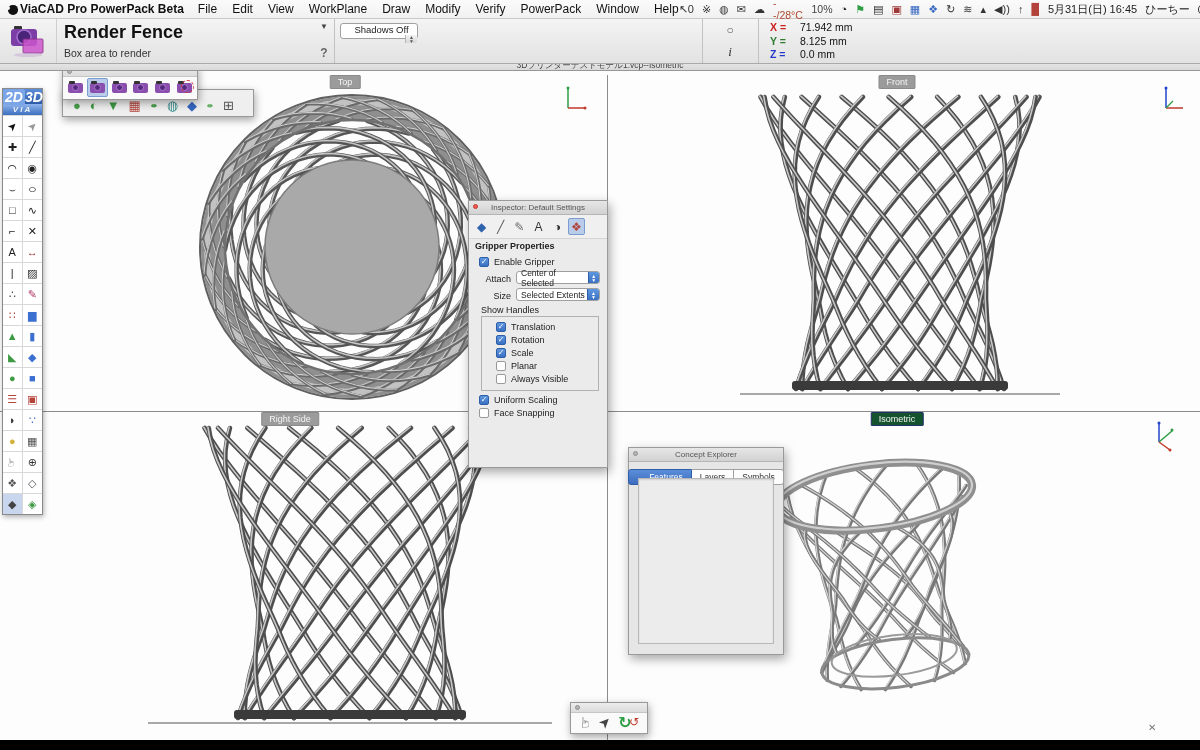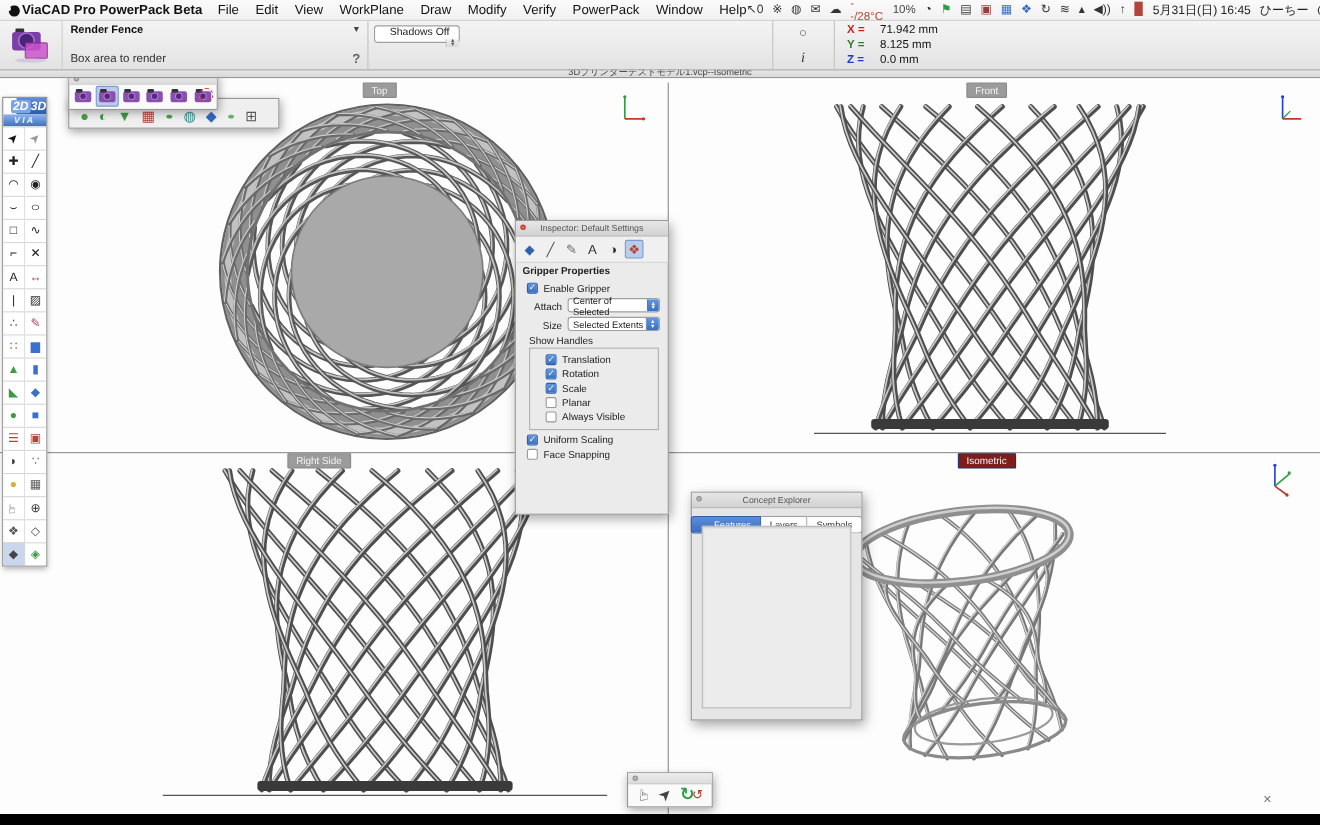--- a/index.html
+++ b/index.html
@@ -22,21 +22,21 @@
   .batt{color:#444;font-size:10.5px;}
   .mb-date,.mb-user{font-size:11px;color:#222;white-space:nowrap;}
   .css-search{width:7px;height:7px;border:1.5px solid #333;border-radius:50%;position:relative;}
   .css-search::after{content:'';position:absolute;left:6px;top:6px;width:4px;height:1.5px;background:#333;transform:rotate(45deg);}
 
   
   .toolbar{position:absolute;left:0;top:19px;width:1200px;height:45px;background:linear-gradient(#f4f4f4,#e2e2e2);
            border-bottom:1px solid #aaa;z-index:60;box-sizing:border-box;}
   .tb-icon-cell{position:absolute;left:0;top:0;width:56px;height:100%;border-right:1px solid #cfcfcf;display:flex;align-items:center;justify-content:center;}
   .tb-msg{position:absolute;left:64px;top:3px;width:250px;height:38px;}
-  .tb-title{font-size:10px;font-weight:bold;color:#111;}
+  .tb-title{font-size:18px;font-weight:bold;color:#111;}
   .tb-hint{position:absolute;left:0;bottom:1px;font-size:10.5px;color:#333;}
   .tb-mini{position:absolute;left:316px;top:3px;width:16px;height:38px;display:flex;flex-direction:column;justify-content:space-between;align-items:center;}
   .tb-collapse{font-size:8px;color:#444;}
   .tb-help{font-size:12px;font-weight:bold;color:#666;}
   .vsep{position:absolute;top:0;width:1px;height:100%;background:#c2c2c2;}
   .dropdown{position:absolute;display:flex;align-items:center;background:#fff;border:1px solid #a0a0a0;border-radius:3px;
             font-size:9.5px;color:#222;box-sizing:border-box;}
   .dd-shadows{left:340px;top:4px;width:78px;height:16px;padding-left:5px;flex-direction:column;}
   .dd-stepper{margin-left:auto;width:11px;align-self:stretch;background:linear-gradient(#f2f2f2,#d8d8d8);border-left:1px solid #b5b5b5;
               display:flex;flex-direction:column;align-items:center;justify-content:center;color:#555;border-radius:0 2px 2px 0;}
@@ -56,28 +56,28 @@
 
   
   .canvas{position:absolute;left:0;top:75px;width:1200px;height:665px;background:#fdfdfd;}
   .vdiv{position:absolute;left:607px;top:75px;width:1px;height:665px;background:#8c8c8c;z-index:5;}
   .hdiv{position:absolute;left:0;top:411px;width:1200px;height:1px;background:#8c8c8c;z-index:5;}
   svg.vp{position:absolute;z-index:1;}
   #vp-top{left:0;top:75px;}  #vp-front{left:608px;top:75px;}
   #vp-right{left:0;top:412px;} #vp-iso{left:608px;top:412px;}
   .vp-label{position:absolute;transform:translateX(-50%);z-index:8;font-size:9px;padding:1px 7px;border-radius:1px;
             background:#9b9b9b;color:#f4f4f4;border:1px solid #8a8a8a;cursor:default;white-space:nowrap;}
-  .vp-label.active{background:#7f1d1d;border-color:#20306b;}
+  .vp-label.active{background:#14532d;border-color:#20306b;}
   .triad{position:absolute;z-index:6;}
 
   
   .left-palette{position:absolute;left:2px;top:88px;width:41px;background:#fff;border:1px solid #8a8a8a;
                 box-shadow:1px 2px 5px rgba(0,0,0,.3);z-index:30;box-sizing:border-box;}
   .lp-head{height:15px;background:linear-gradient(#5d8ed9,#2c5aa8);color:#fff;font-weight:bold;font-style:italic;
-           font-size:11px;display:flex;align-items:center;justify-content:flex-end;margin-left:12px;}
+           font-size:14px;display:flex;align-items:center;justify-content:flex-start;}
   .lp-head .t2d{background:#7aa6e8;padding:0 2px;border-radius:2px;}
   .lp-logo{height:11px;background:linear-gradient(#8fb4ec,#3b6fc0);color:#eaf1fb;font-size:8px;font-style:italic;
            font-weight:bold;text-align:center;line-height:11px;letter-spacing:2px;}
   #tool-grid{display:grid;grid-template-columns:1fr 1fr;}
   .tool-cell{height:20px;border-top:1px solid #d8d8d8;display:flex;align-items:center;justify-content:center;background:#fff;}
   .tool-cell:nth-child(odd){border-right:1px solid #d8d8d8;}
   .tool-cell.sel{background:#c8d6ee;}
   .t-glyph{font-size:11px;line-height:11px;}
   .rot-315{display:inline-block;transform:rotate(-45deg);}
   .rot-270{display:inline-block;transform:rotate(-90deg);}

